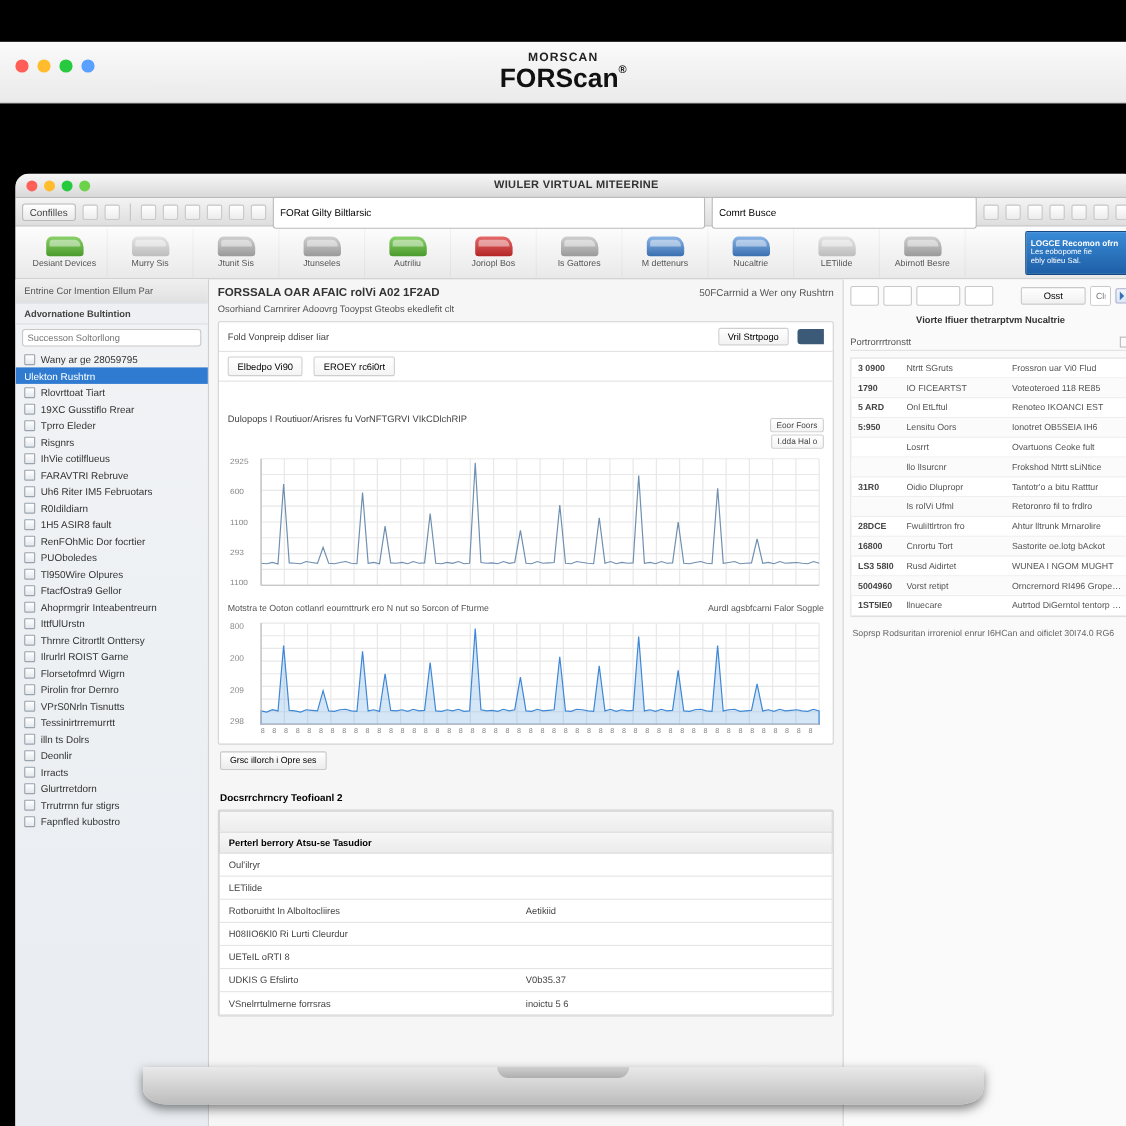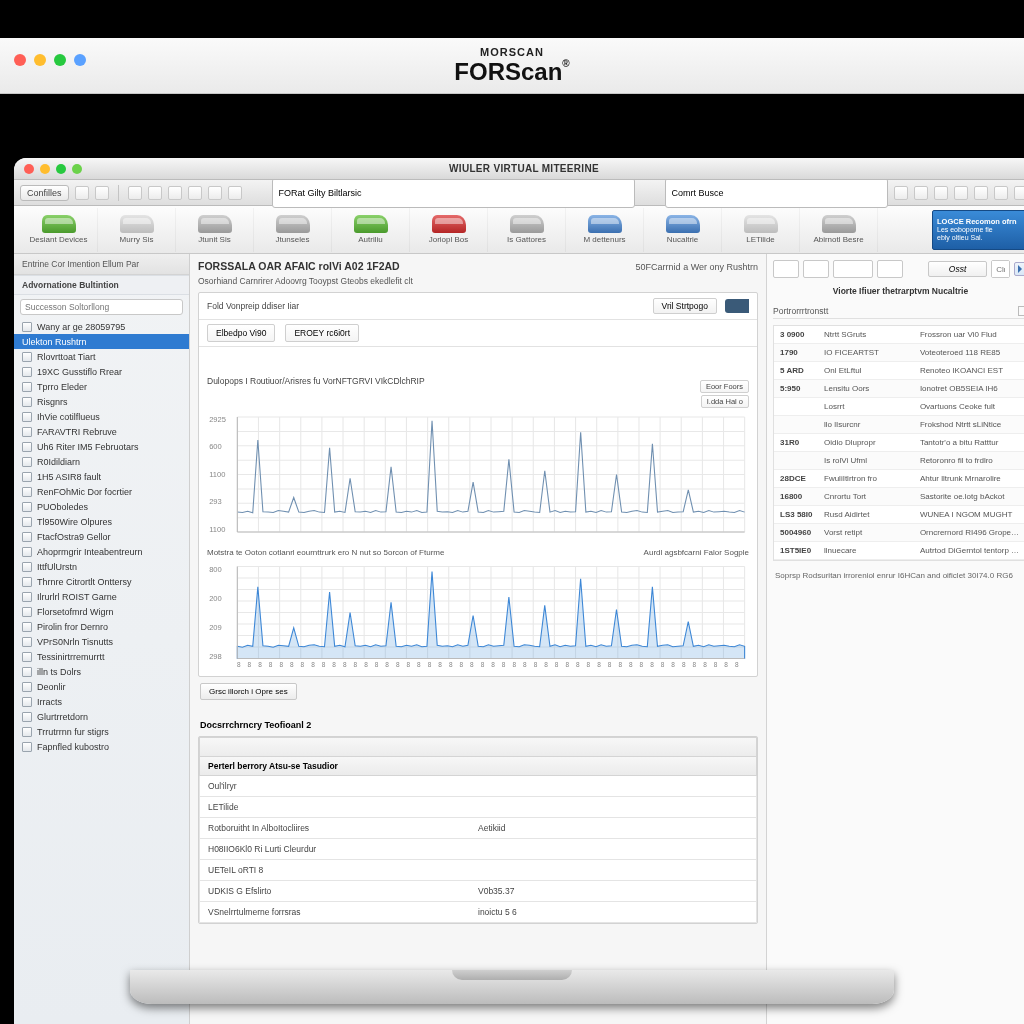--- a/index.html
+++ b/index.html
@@ -29,21 +29,21 @@
   display:flex; align-items:center; position:relative; }
 .titlebar .tl { position:absolute; left:10px; display:flex; gap:6px; }
 .titlebar .tl .dot{width:10px;height:10px;}
 .titlebar .ttl { margin:0 auto; font-size:10px; font-weight:600; color:#333; letter-spacing:.3px; }
 
 .toolbar { height:26px; background:linear-gradient(#f3f3f3,#dedede); border-bottom:1px solid #bbb;
   display:flex; align-items:center; padding:0 6px; gap:6px; font-size:9px; color:#444; }
 .toolbar .btn { padding:2px 6px; border:1px solid #bbb; border-radius:3px; background:linear-gradient(#fff,#e9e9e9); }
 .toolbar .sep { width:1px; height:16px; background:#c4c4c4; margin:0 3px; }
 .toolbar .addr { flex:1; display:flex; gap:6px; }
-.toolbar .addr input { flex:1; height:30px; border:1px solid #bbb; border-radius:3px; font-size:9px; padding:12px 6px; background:#fff;margin-left:24px; }
+.toolbar .addr input { flex:1; height:30px; border:1px solid #bbb; border-radius:3px; font-size:9px; padding:12px 6px; background:#fff; }
 .toolbar .mini { width:14px; height:14px; border:1px solid #c8c8c8; border-radius:2px; background:linear-gradient(#fff,#ececec); }
 
 .vehicle-bar { height:48px; background:linear-gradient(#fdfdfd,#e9e9e9); border-bottom:1px solid #c8c8c8;
   display:flex; align-items:center; padding:0 6px; }
 .vbtn { width:78px; height:44px; display:flex; flex-direction:column; align-items:center; justify-content:center;
   gap:2px; font-size:8px; color:#555; cursor:pointer; border-right:1px solid rgba(0,0,0,.04); }
 .vbtn .car { width:34px; height:18px; border-radius:5px 9px 3px 3px / 6px 10px 3px 3px; position:relative; }
 .vbtn .car::after{content:"";position:absolute;left:3px;right:3px;top:3px;height:6px;border-radius:3px 5px 0 0;background:rgba(255,255,255,.45);}
 .c-grn{background:linear-gradient(#8ad16a,#4a9a2c);} .c-gry{background:linear-gradient(#cfcfcf,#9a9a9a);}
 .c-red{background:linear-gradient(#e56a6a,#b42525);} .c-blu{background:linear-gradient(#8ab4e6,#3a6fb0);}
@@ -101,21 +101,21 @@
 .thead{ background:linear-gradient(#f7f7f7,#ebebeb); border:1px solid #d4d4d4; padding:4px 8px; font-weight:700;}
 .trow{ border:1px solid #e4e4e4; border-top:none; padding:5px 8px; color:#444;}
 .hist-tb{ display:flex; gap:4px; padding:3px 4px; border:1px solid #d4d4d4; border-bottom:none; background:linear-gradient(#f7f7f7,#ececec);}
 .hist-tb .mini{width:12px;height:12px;}
 
 
 .right { width:268px; border-left:1px solid #d3d3d3; background:#fafafa; padding:6px 6px; font-size:8.5px; display:flex; flex-direction:column; gap:6px;}
 .rtool { display:flex; gap:4px; align-items:center;}
 .rtool .box{ height:18px; border:1px solid #c8c8c8; border-radius:2px; background:#fff;}
 .rtool .box.sm{width:26px;} .rtool .box.md{width:40px;} .rtool .box.lg{flex:1;}
-.rtool .btn{ padding:2px 20px; border:1px solid #c8c8c8; border-radius:2px; background:linear-gradient(#fff,#f0f0f0);font-style:italic;}
+.rtool .btn{ padding:2px 20px; border:1px solid #c8c8c8; border-radius:2px; background:linear-gradient(#fff,#f0f0f0);}
 .rhead{ text-align:center; font-weight:600; color:#333; padding:2px 0;}
 .rsub{ color:#555; padding:2px 0; border-bottom:1px solid #e0e0e0; display:flex;}
 .rsub .ic{margin-left:auto; width:10px;height:10px;border:1px solid #bbb;}
 .rtable{border:1px solid #e0e0e0; background:#fff;}
 .rrow{display:grid;grid-template-columns:40px 1fr 1.1fr; gap:4px; padding:4px 6px; border-bottom:1px solid #eee; }
 .rrow:nth-child(even){background:#fbfbfb;}
 .rrow .c1{color:#444;font-weight:600;font-size:8px;} .rrow .c2,.rrow .c3{color:#555;font-size:8px;white-space:nowrap;overflow:hidden;text-overflow:ellipsis;}
 .rfoot{ font-size:8px;color:#666; padding:4px 2px 0;}
 .chip-play{width:14px;height:14px;border:1px solid #aac;border-radius:2px;background:linear-gradient(#eef4fb,#d9e7f6);display:inline-flex;align-items:center;justify-content:center;}
 .chip-play::before{content:"";border:4px solid transparent;border-left-color:#3a6fb0;margin-left:2px;}

